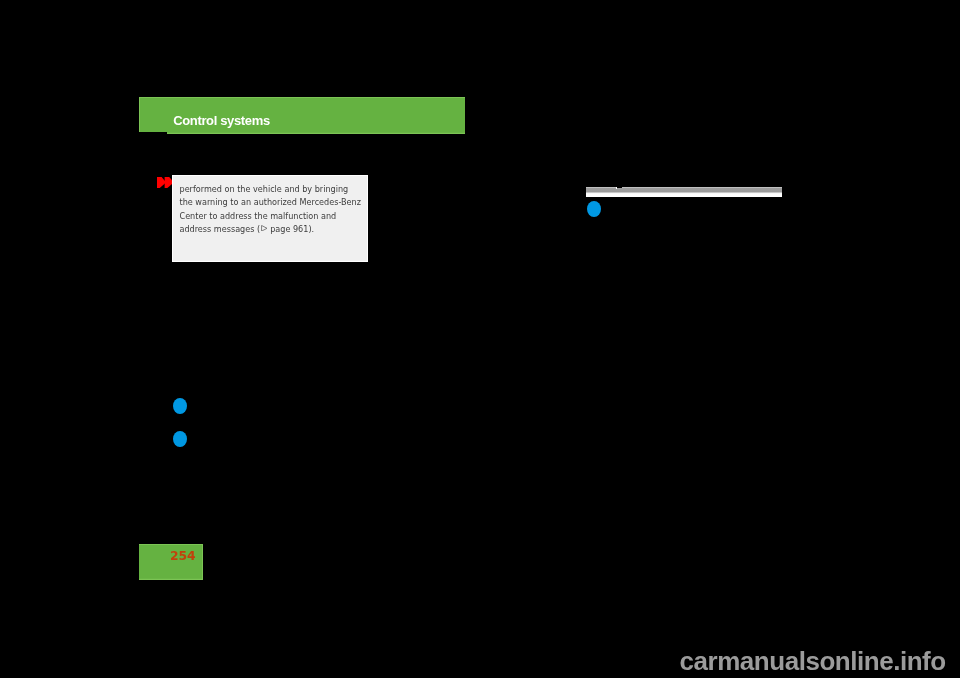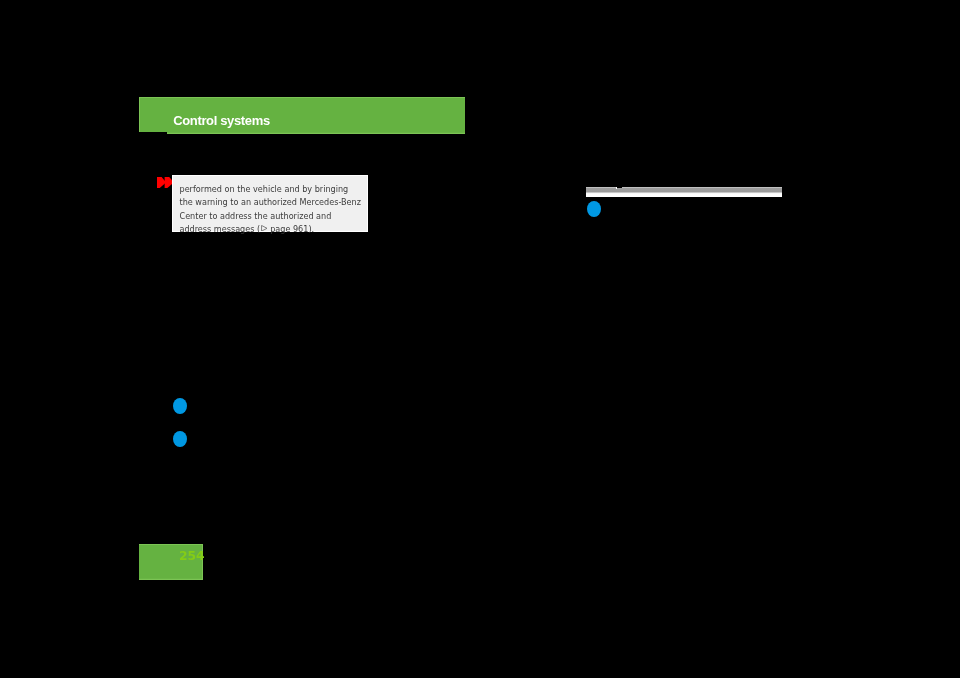--- a/index.html
+++ b/index.html
@@ -10,43 +10,43 @@
 
   
   .hdr{position:absolute;left:138.7px;top:97.0px;width:326.3px;height:36.5px;background:#65b241;
         box-shadow:inset 0 1.1px 0 #7cc455, inset 0 -1.3px 0 #7cc455, inset 1px 0 0 #7cc455;}
   .hdr-notch{position:absolute;left:138.7px;top:131.6px;width:28.3px;height:2.0px;background:#000;}
   .hdr-title{position:absolute;left:173.2px;top:112.8px;height:16px;line-height:16px;
              font-size:13px;font-weight:bold;color:#ffffff;letter-spacing:-0.35px;white-space:nowrap;
              transform:translateZ(0);}
 
   
-  .note{position:absolute;left:171.8px;top:174.8px;width:196.2px;height:57px;background:#f0f0f0;
+  .note{position:absolute;left:171.8px;top:174.8px;width:196.2px;height:87px;background:#f0f0f0;
          box-sizing:border-box;border:1px solid #ffffff;}
   .note-text{position:absolute;left:6.7px;top:7.1px;width:190px;font-family:"DejaVu Sans",sans-serif;
              font-stretch:condensed;font-size:9.0px;line-height:13.5px;color:#3c3c3c;
              letter-spacing:0;white-space:nowrap;transform:translateZ(0);}
   .marker{position:absolute;left:156.8px;top:176.9px;width:15.2px;height:11.2px;overflow:hidden;}
   .marker svg{display:block;}
   .reficon{display:inline-block;vertical-align:1.1px;margin:0 0.3px 0 0.5px;}
 
   
   .gbar{position:absolute;left:586px;top:187px;width:196px;height:10px;
         background:linear-gradient(to bottom,#d7d7d7 0%,#9e9e9e 12%,#9a9a9a 45%,#cbcbcb 56%,#fdfdfd 66%,#ffffff 100%);}
   .gbar-notch{position:absolute;left:31.2px;top:-0.2px;width:4.9px;height:1.4px;background:#000;}
   .gbar-dot{position:absolute;left:29.6px;top:0.1px;width:1.3px;height:1.8px;background:#fff;}
 
   
   .bullet{position:absolute;width:13.9px;height:15.9px;background:#0098e3;border-radius:50%;}
 
   
   .pagebox{position:absolute;left:139px;top:543.5px;width:63.5px;height:36.5px;background:#65b241;
            box-shadow:inset 0 1.1px 0 #7cc455, inset 0 -1.3px 0 #7cc455, inset -1px 0 0 #7cc455;}
-  .pagenum{position:absolute;left:179px;top:549.3px;height:14px;line-height:14px;
-           font-family:"DejaVu Sans",sans-serif;font-size:12.3px;font-weight:bold;color:#84cc16;
+  .pagenum{position:absolute;left:170px;top:549.3px;height:14px;line-height:14px;
+           font-family:"DejaVu Sans",sans-serif;font-size:12.3px;font-weight:bold;color:#c2410c;
            letter-spacing:0;white-space:nowrap;transform:translateZ(0);text-align:center;}
 
   
   .wm{position:absolute;left:679.6px;top:648.0px;height:26px;line-height:26px;
       font-size:26px;font-weight:bold;color:#9b9b9b;letter-spacing:-0.47px;white-space:nowrap;
       transform:translateZ(0);}
 </style>
 </head>
 <body>
 
@@ -60,32 +60,33 @@
     <svg width="15.2" height="11.2" viewBox="0 0 15.2 11.2">
       <path d="M0 0 L4.6 0 L9.1 5.4 L8.2 6.2 L2.4 11.3 L0 11.3 Z" fill="#ff0000"></path>
       <path d="M7.6 0 L12.2 0 L16.7 5.4 L15.8 6.2 L10.0 11.3 L7.6 11.3 Z" fill="#ff0000"></path>
     </svg>
   </div>
 
   <div class="note">
     <div class="note-text">
       <span>performed on the vehicle and by bringing</span><br>
       <span>the warning to an authorized Mercedes-Benz</span><br>
-      <span>Center to address the authorized and</span><br>
+      <span>Center to address the malfunction and</span><br>
       <span><span>address messages (</span><svg class="reficon" width="6.6" height="6.6" viewBox="0 0 6.6 6.6">
             <path d="M0.55 0.45 L6.05 3.3 L0.55 6.15 Z" fill="none" stroke="#636363" stroke-width="0.8" stroke-linejoin="miter"></path>
           </svg><span> page 961).</span></span>
     </div>
   </div>
 
   <div class="gbar">
     <span class="gbar-notch"></span>
     <span class="gbar-dot"></span>
   </div>
 
   <div class="bullet" style="left:587px;top:201px;"></div>
   <div class="bullet" style="left:173px;top:398px;"></div>
   <div class="bullet" style="left:173px;top:431px;"></div>
 
   <div class="pagebox"></div>
   <div class="pagenum">254</div>
 
+  <div class="wm">carmanualsonline.info</div>
 </div>
 
 </body></html>

